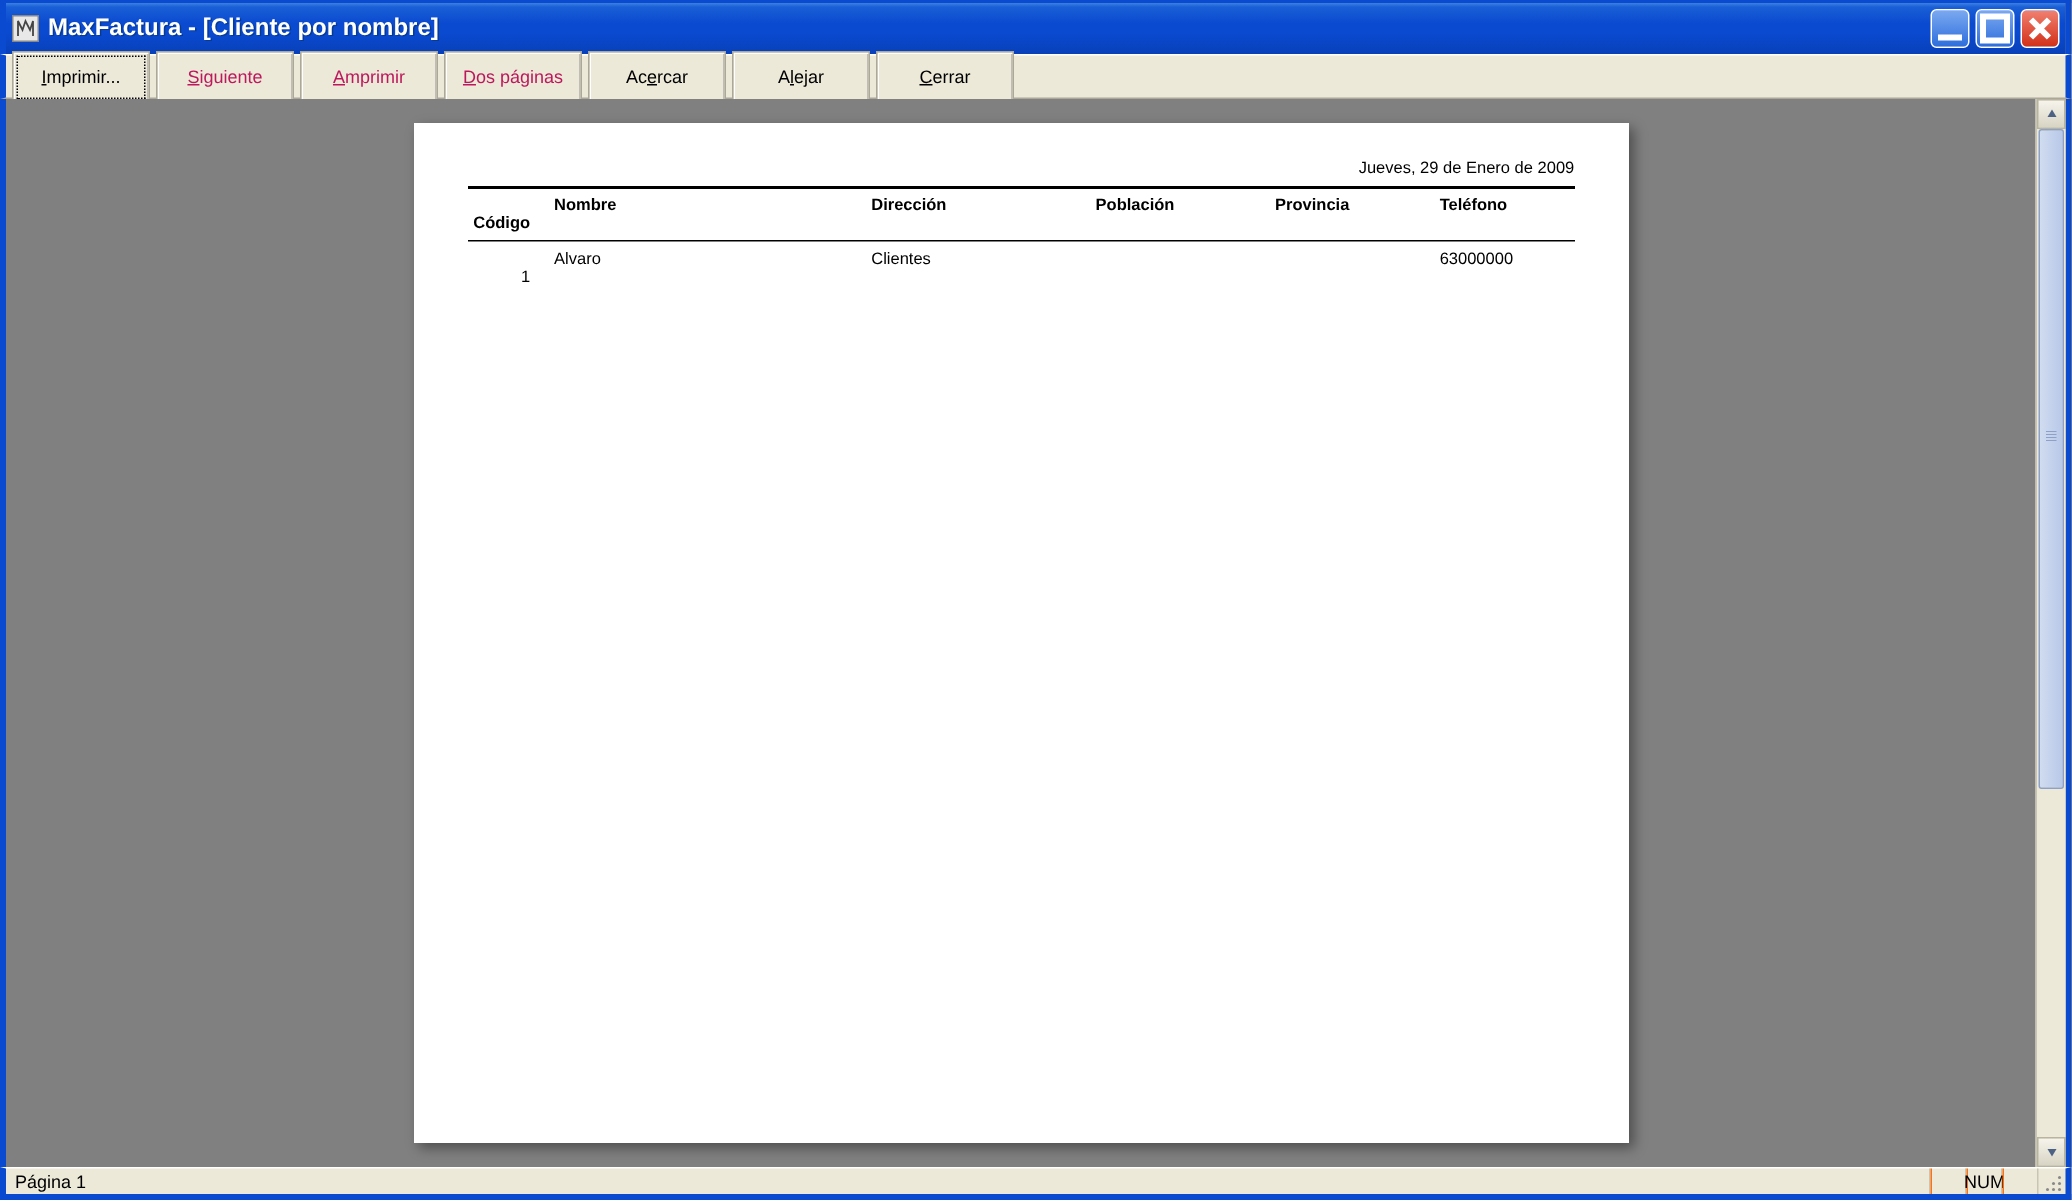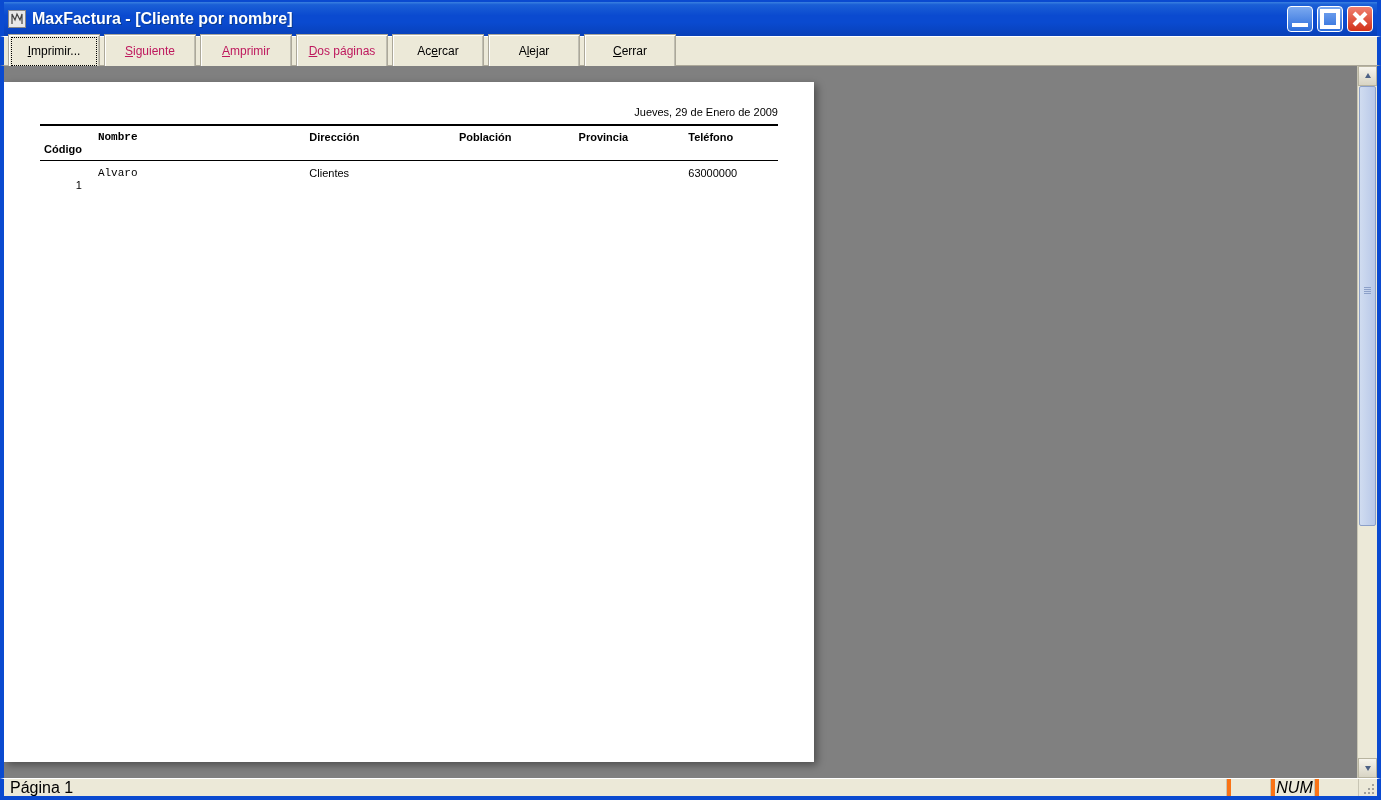--- a/index.html
+++ b/index.html
@@ -47,56 +47,56 @@
   .tbtn.disabled { color: #be185d; cursor: default; }
   .mn { text-decoration: underline; }
 
   
   .work {
     flex: 1; display: flex; background: #808080;
     border-left: 4px solid #0a4ad0;
     border-right: 4px solid #0a4ad0;
     position: relative;
   }
-  .canvas { flex:1; overflow:hidden; display:flex; align-items:flex-start; padding-top: 16px; }
+  .canvas { flex:1; overflow:hidden; display:flex; justify-content:center; align-items:flex-start; padding-top: 16px; }
 
   
   .vscroll { width: 20px; background:#ece9d8; display:flex; flex-direction:column; border-left:1px solid #c8c5b4; }
   .sbtn { height:20px; background:linear-gradient(to bottom,#f6f4ec,#d8d4c4); border:1px solid #b8b4a0; display:flex;align-items:center;justify-content:center; cursor:pointer; }
   .sbtn svg { width:8px;height:8px; fill:#4d6185; }
   .strack { flex:1; background:#ece9d8; position:relative; }
   .sthumb { position:absolute; left:1px; right:1px; top:0; height:440px; background:linear-gradient(to right,#d0dcf0,#b8c8e8); border:1px solid #8ca0c8; border-radius:2px; }
   .sthumb::after { content:""; position:absolute; left:4px; right:4px; top:200px; height:8px;
     background: repeating-linear-gradient(to bottom,#8ca0c8 0,#8ca0c8 1px,transparent 1px,transparent 2px); }
 
   
   .page { width: 810px; height: 680px; background:#fff; box-shadow: 3px 3px 8px rgba(0,0,0,0.4); position:relative; }
   .page-inner { padding: 24px 36px 24px 36px; }
   .datetxt { text-align:right; font-size:11px; color:#000; margin-bottom:6px; }
   .rtitle { text-align:center; font-weight:bold; font-size:15px; letter-spacing:0.5px; margin-bottom:4px; }
   .rthead { display:flex; border-top:2px solid #000; border-bottom:1px solid #000; font-weight:bold; font-size:11px; padding:5px 0; }
   .rtrow { display:flex; font-size:11px; padding:6px 0; }
   .col-cod { width:50px; text-align:right; padding-right:8px;margin-top:12px; }
-  .col-nom { width:220px; padding-left:8px;font-family:Liberation Mono, monospace; }
+  .col-nom { width:220px; padding-left:8px; }
   .col-dir { width:150px; text-align:left; }
   .col-pob { width:120px; text-align:left; }
   .col-prov { width:110px; text-align:left; }
   .col-tel { width:90px; text-align:left; }
 
   
   .statusbar {
     height: 22px; background:#ece9d8; border-top:1px solid #fff;
-    display:flex; align-items:center; font-size:16px;
+    display:flex; align-items:center; font-size:12px;
     border-left: 4px solid #0a4ad0;
     border-right: 4px solid #0a4ad0;
     border-bottom: 4px solid #0a4ad0;
   }
   .statusbar .cell { padding: 0 6px; height:100%; display:flex; align-items:center; }
   .statusbar .cell.main { flex:1; border-right:1px solid #c8c5b4; }
-  .statusbar .cell.small { width:44px; border-left:4px solid #f97316; border-right:1px solid #c8c5b4; justify-content:center;font-style:italic; }
+  .statusbar .cell.small { width:24px; border-left:1px solid #f97316; border-right:1px solid #c8c5b4; justify-content:center; }
   .statusbar .grip { width:18px; display:flex; align-items:flex-end; justify-content:flex-end; padding:2px; }
   .statusbar .grip svg { width:14px; height:14px; }
 </style>
 </head>
 <body>
 
 <div class="titlebar">
   <div class="appicon">
     <svg viewBox="0 0 14 14">
         <path d="M2 12 L2 2 L5 8 L7 2 L10 8 L12 2 L12 12" stroke="#444" fill="none" stroke-width="1.2"></path>

